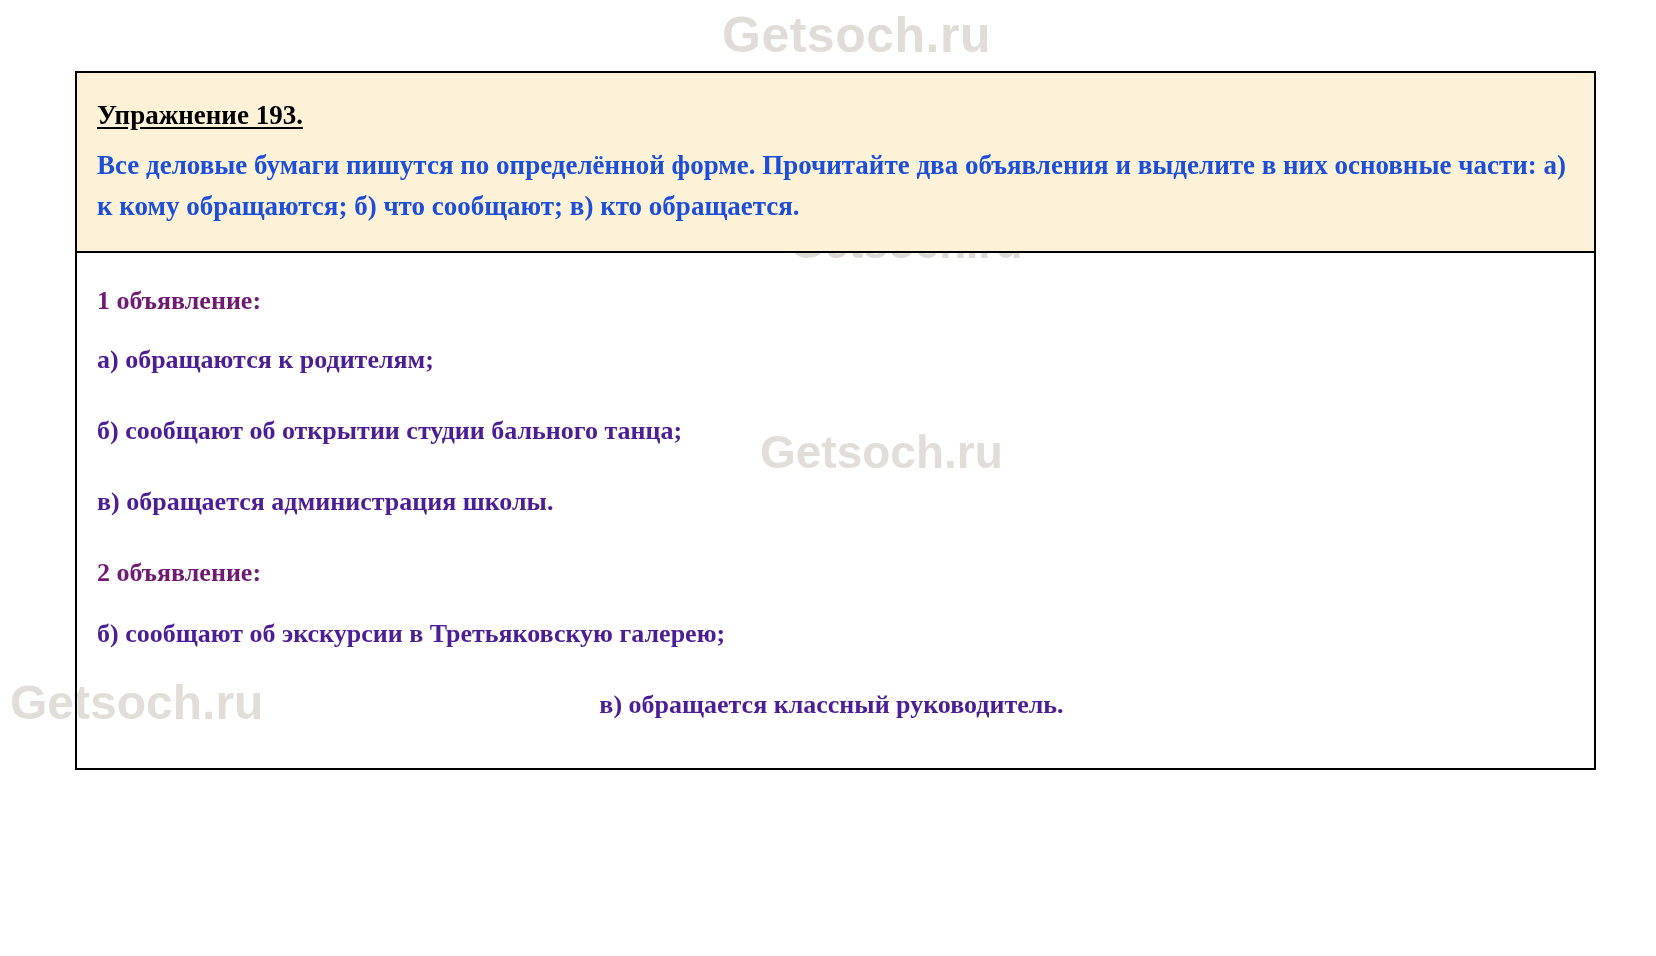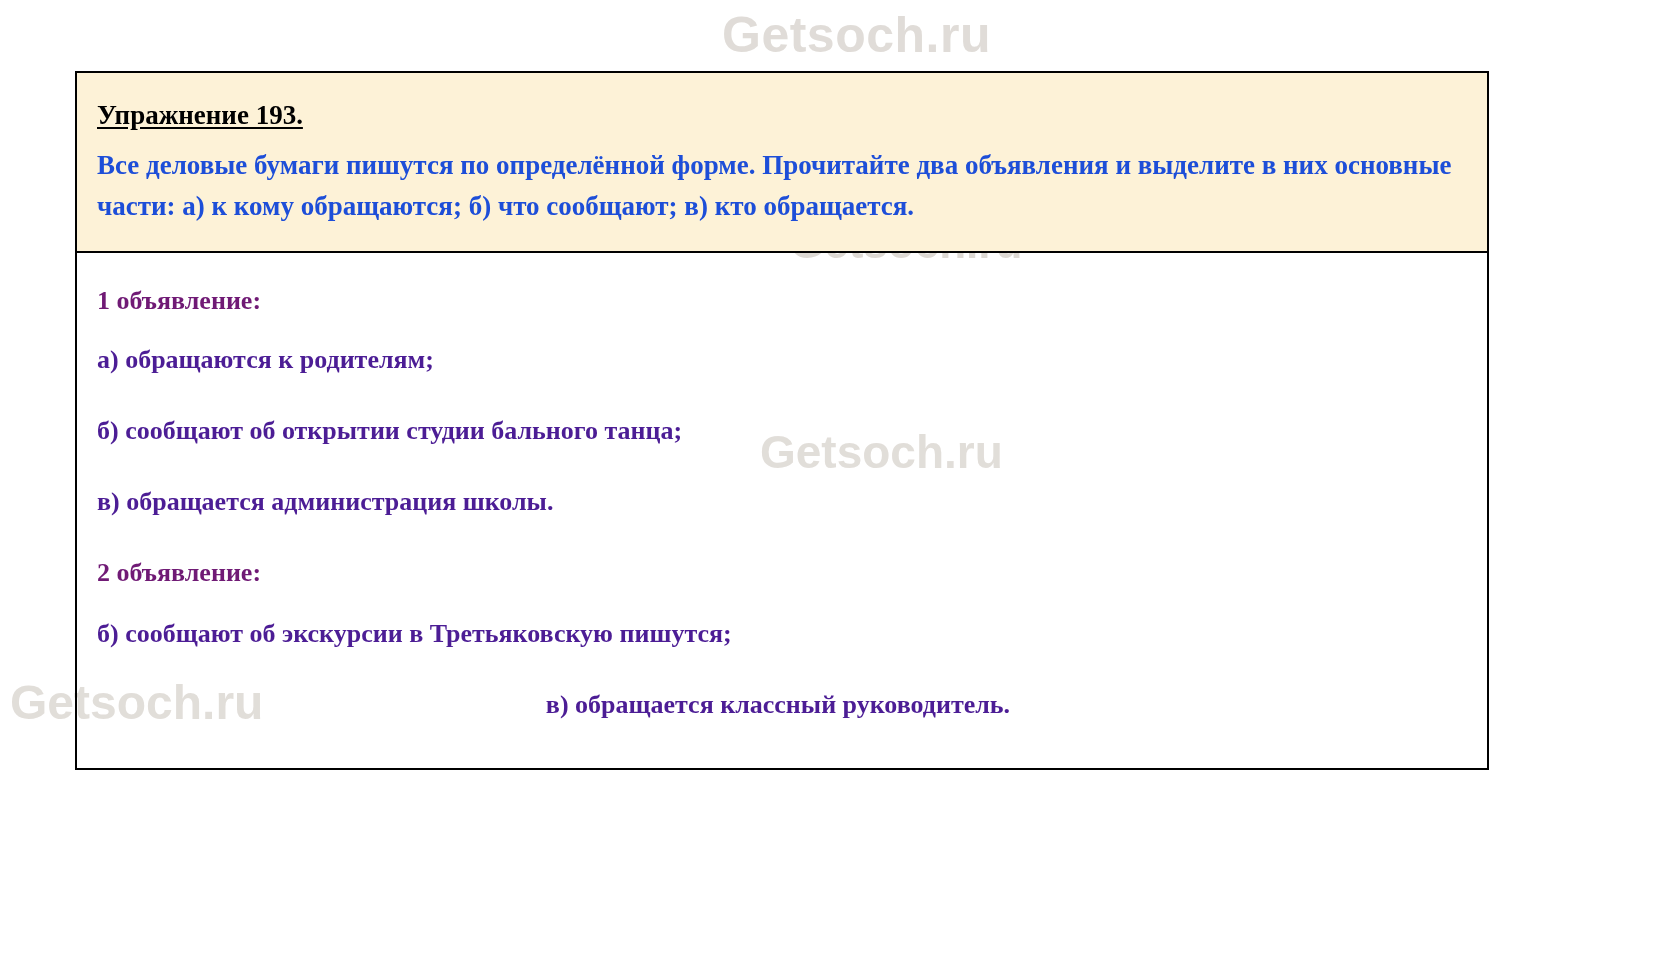--- a/index.html
+++ b/index.html
@@ -51,21 +51,21 @@
     left: 10px;
     font-size: 48px;
     color: #d8d3cd;
   }
 
   
   .card {
     position: absolute;
     left: 75px;
     top: 71px;
-    width: 1414px;
+    width: 1521px;
     border: 2px solid #000000;
     box-sizing: border-box;
     background: transparent;
   }
 
   .task-block {
     background: #fdf2d7;
     border-bottom: 2px solid #000000;
     padding: 26px 28px 24px 20px;
     box-sizing: border-box;
@@ -135,17 +135,17 @@
     <div class="task-text">Все деловые бумаги пишутся по определённой форме. Прочитайте два объявления и выделите в них основные части: а) к кому обращаются; б) что сообщают; в) кто обращается.</div>
   </div>
 
   <div class="answer-block">
     <div class="ans-head">1 объявление:</div>
     <div class="ans-line">а) обращаются к родителям;</div>
     <div class="ans-line">б) сообщают об открытии студии бального танца;</div>
     <div class="ans-line">в) обращается администрация школы.</div>
 
     <div class="ans-head second">2 объявление:</div>
-    <div class="ans-line">б) сообщают об экскурсии в Третьяковскую пишутся;</div>
+    <div class="ans-line">б) сообщают об экскурсии в Третьяковскую галерею;</div>
     <div class="ans-line last">в) обращается классный руководитель.</div>
   </div>
 
 </div>
 
 </body></html>

